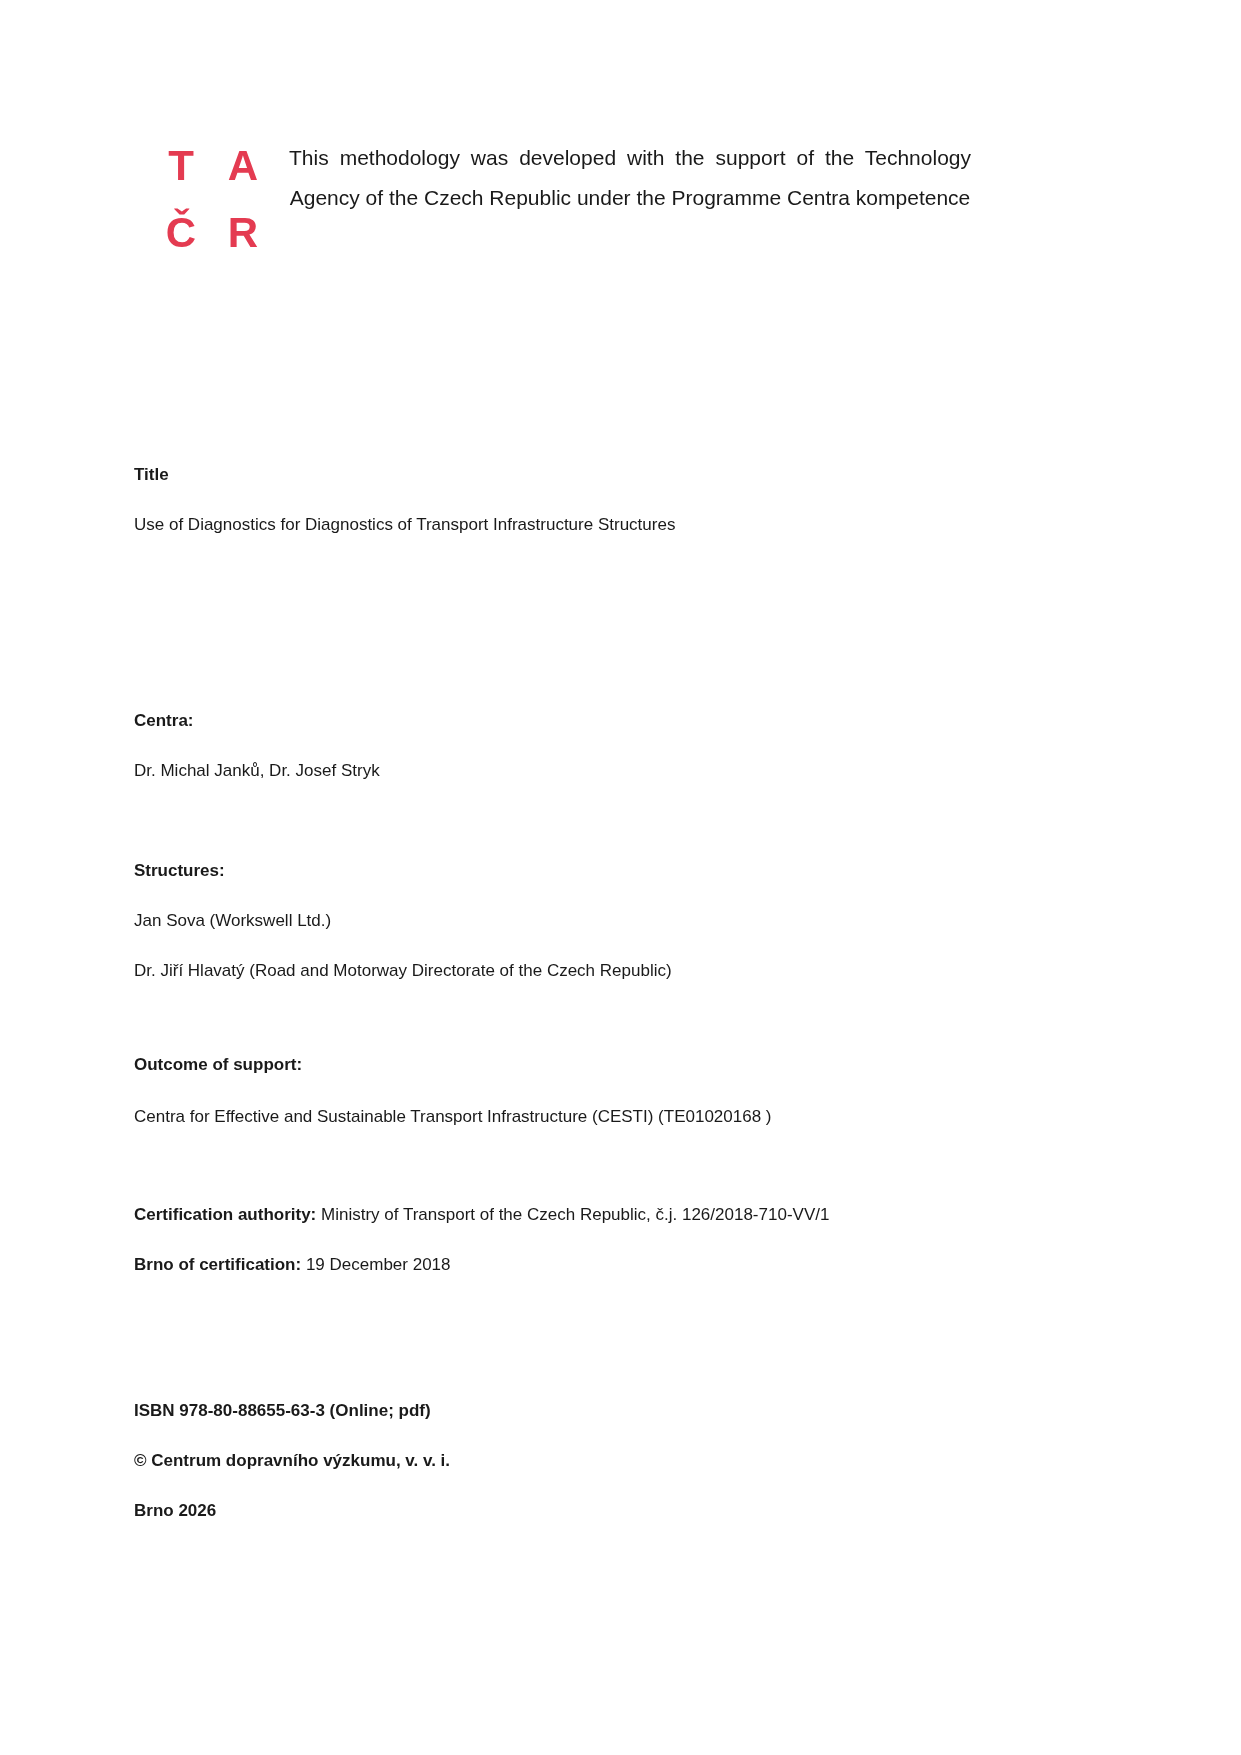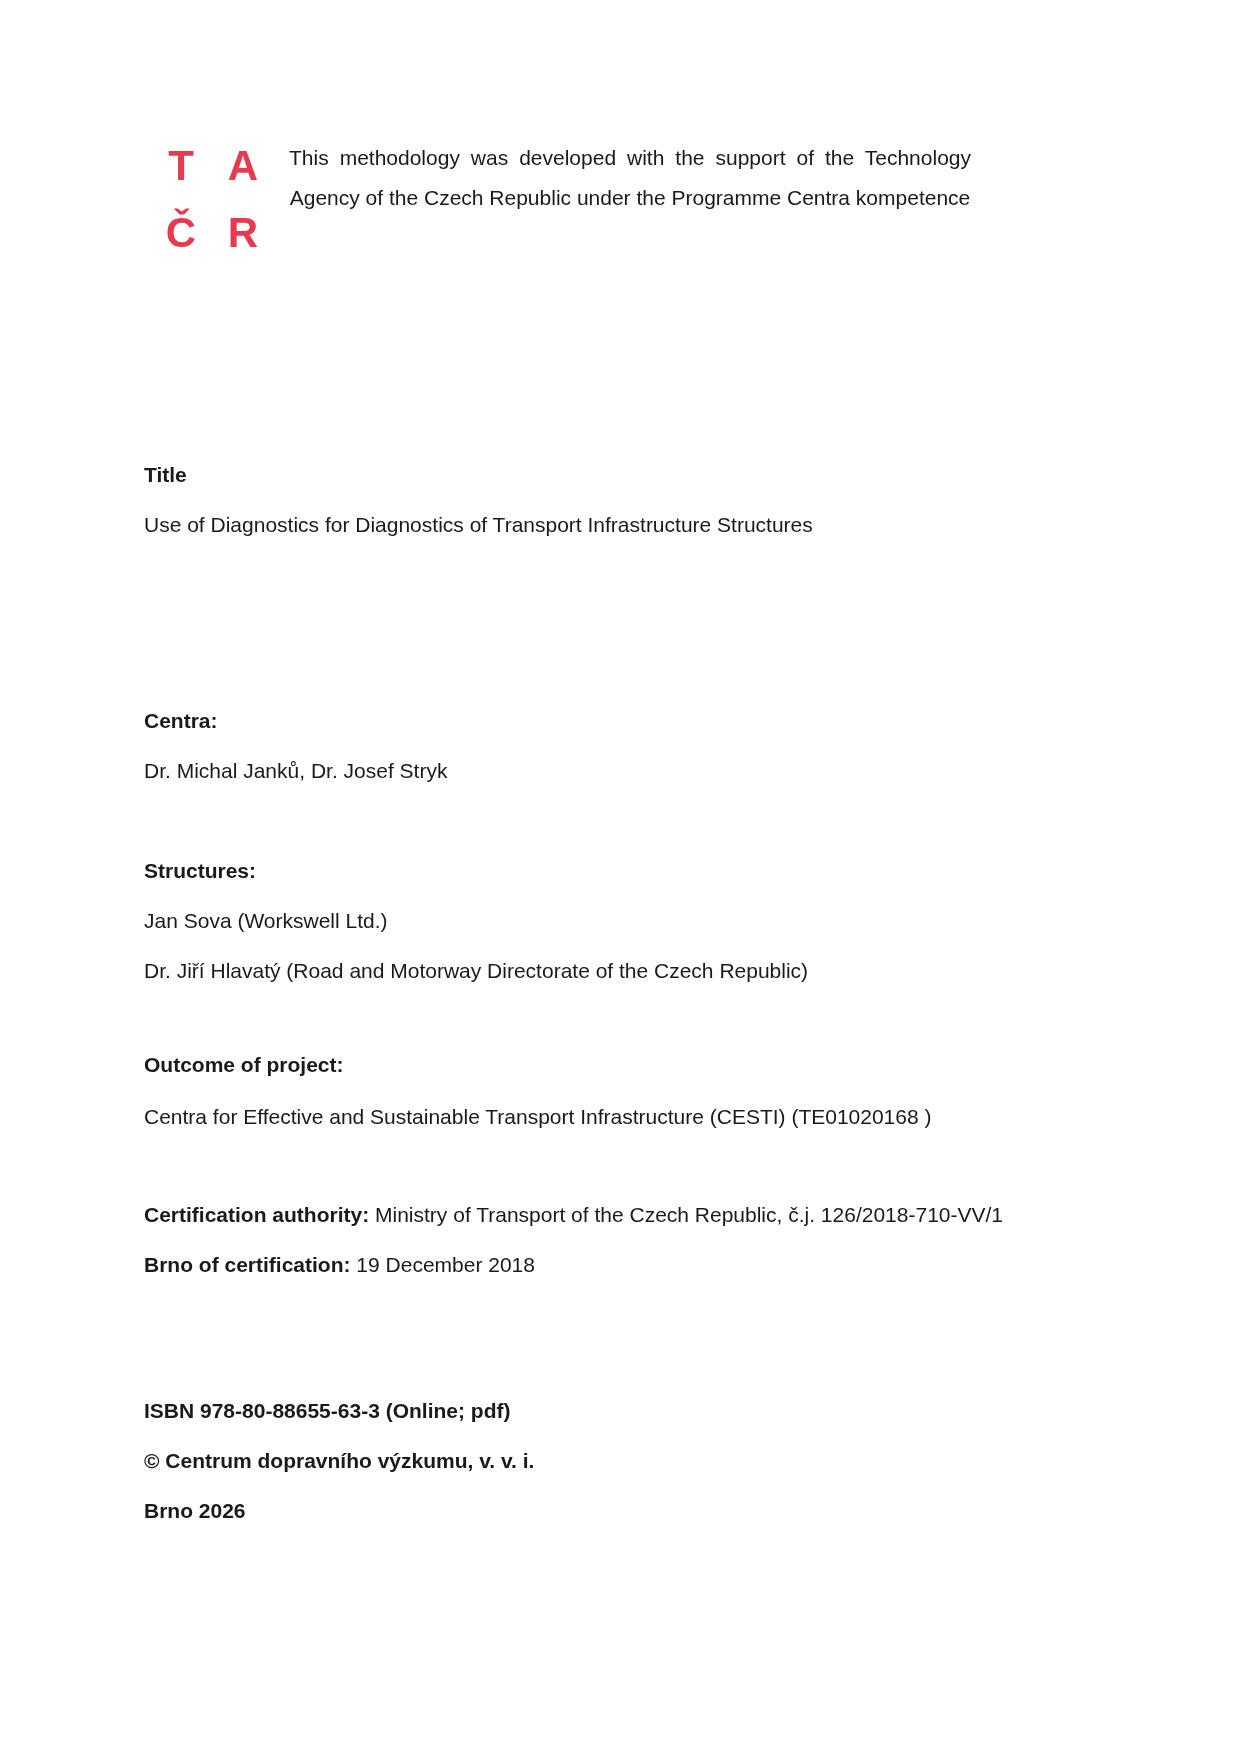--- a/index.html
+++ b/index.html
@@ -52,22 +52,22 @@
     text-align-last: justify;
   }
   .intro .l2 {
     display: block;
     text-align: center;
   }
 
   
   .line {
     position: absolute;
-    left: 144px;
-    font-size: 21px;
+    left: 134px;
+    font-size: 17px;
     line-height: 30px;
     white-space: nowrap;
   }
   .bold { font-weight: 700; }
 </style>
 </head>
 <body>
 
 <div class="page" style="color: rgb(26, 26, 26);">
 
@@ -86,21 +86,21 @@
   <div class="line bold" style="top:460px">Title</div>
   <div class="line" style="top:510px">Use of Diagnostics for Diagnostics of Transport Infrastructure Structures</div>
 
   <div class="line bold" style="top:706px">Centra:</div>
   <div class="line" style="top:756px">Dr. Michal Janků, Dr. Josef Stryk</div>
 
   <div class="line bold" style="top:856px">Structures:</div>
   <div class="line" style="top:906px">Jan Sova (Workswell Ltd.)</div>
   <div class="line" style="top:956px">Dr. Jiří Hlavatý (Road and Motorway Directorate of the Czech Republic)</div>
 
-  <div class="line bold" style="top:1050px">Outcome of project:</div>
+  <div class="line bold" style="top:1050px">Outcome of support:</div>
   <div class="line" style="top:1102px">Centra for Effective and Sustainable Transport Infrastructure (CESTI) (TE01020168 )</div>
 
   <div class="line" style="top:1200px">
     <span class="bold">Certification authority:</span>
     <span>Ministry of Transport of the Czech Republic, č.j. 126/2018-710-VV/1</span>
   </div>
   <div class="line" style="top:1250px">
     <span class="bold">Brno of certification:</span>
     <span>19 December 2018</span>
   </div>

